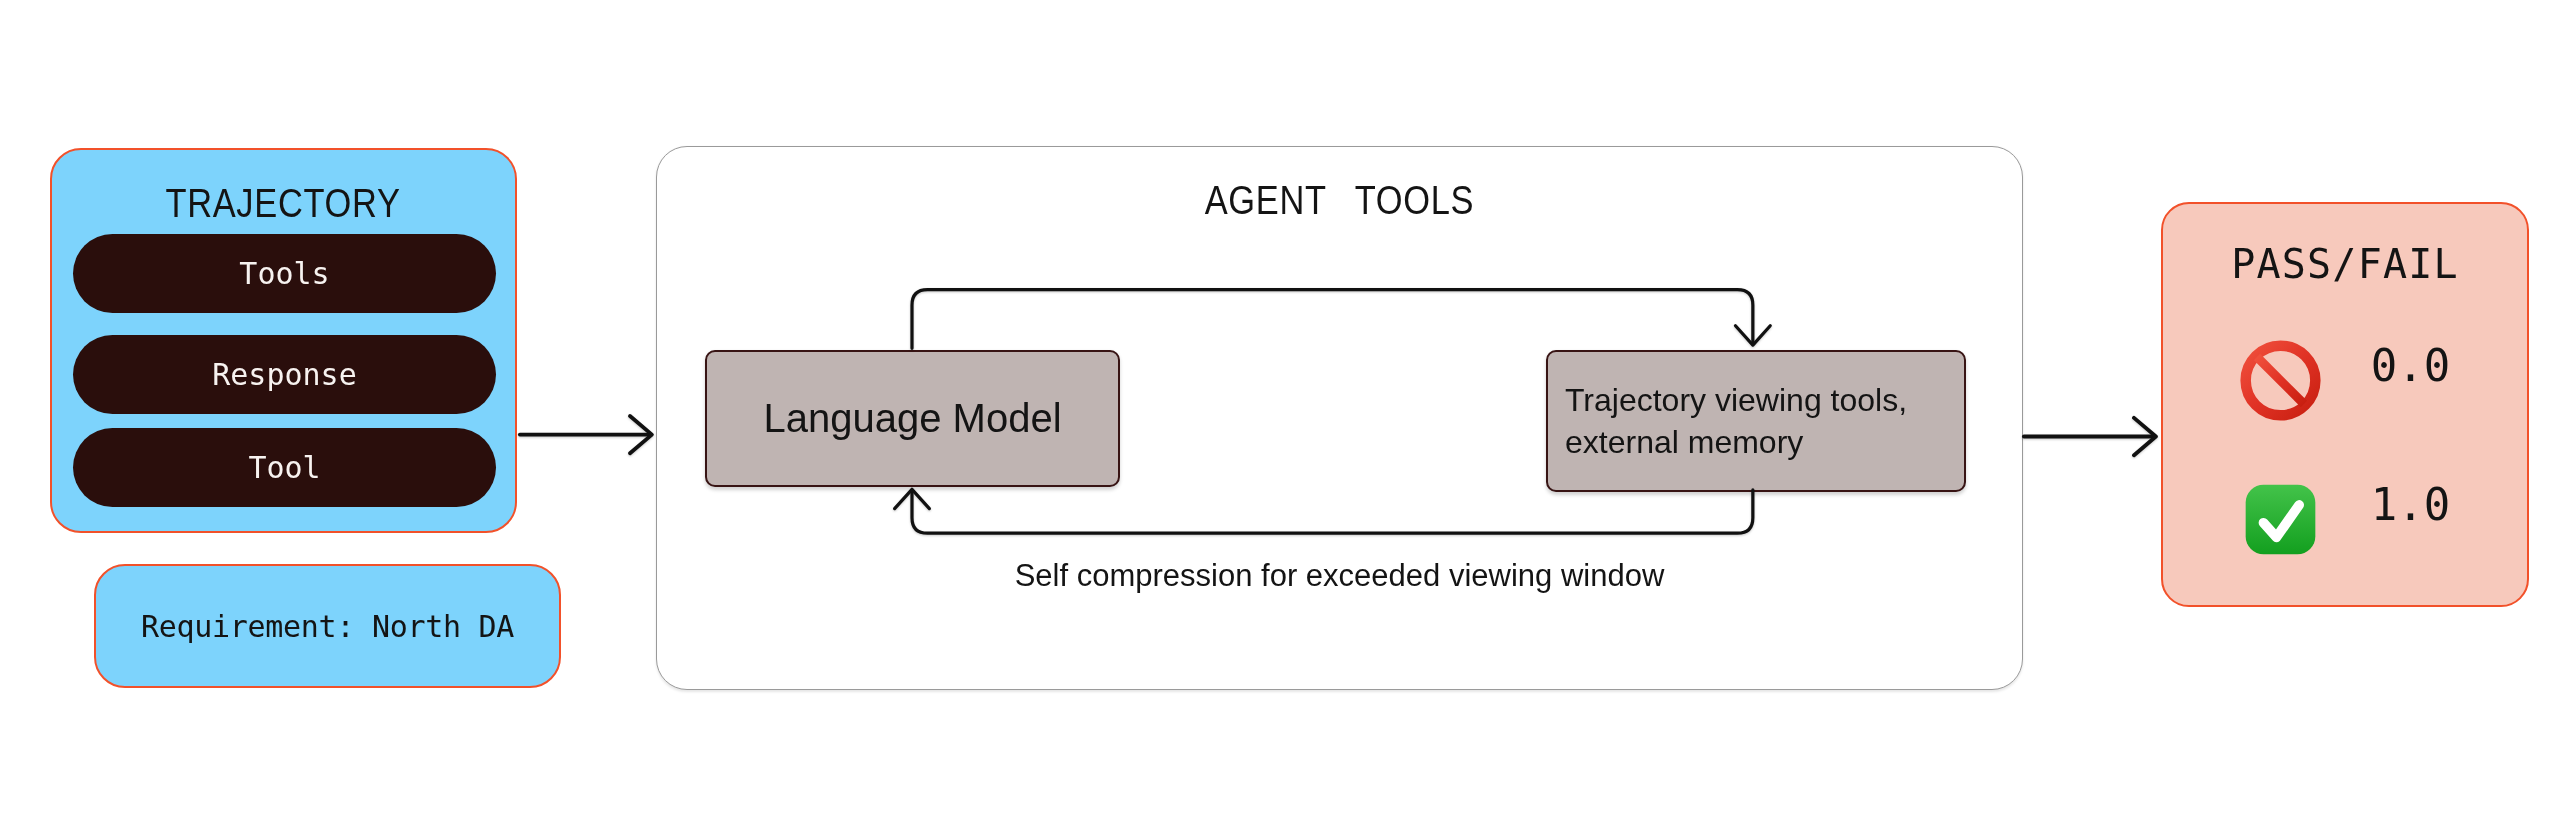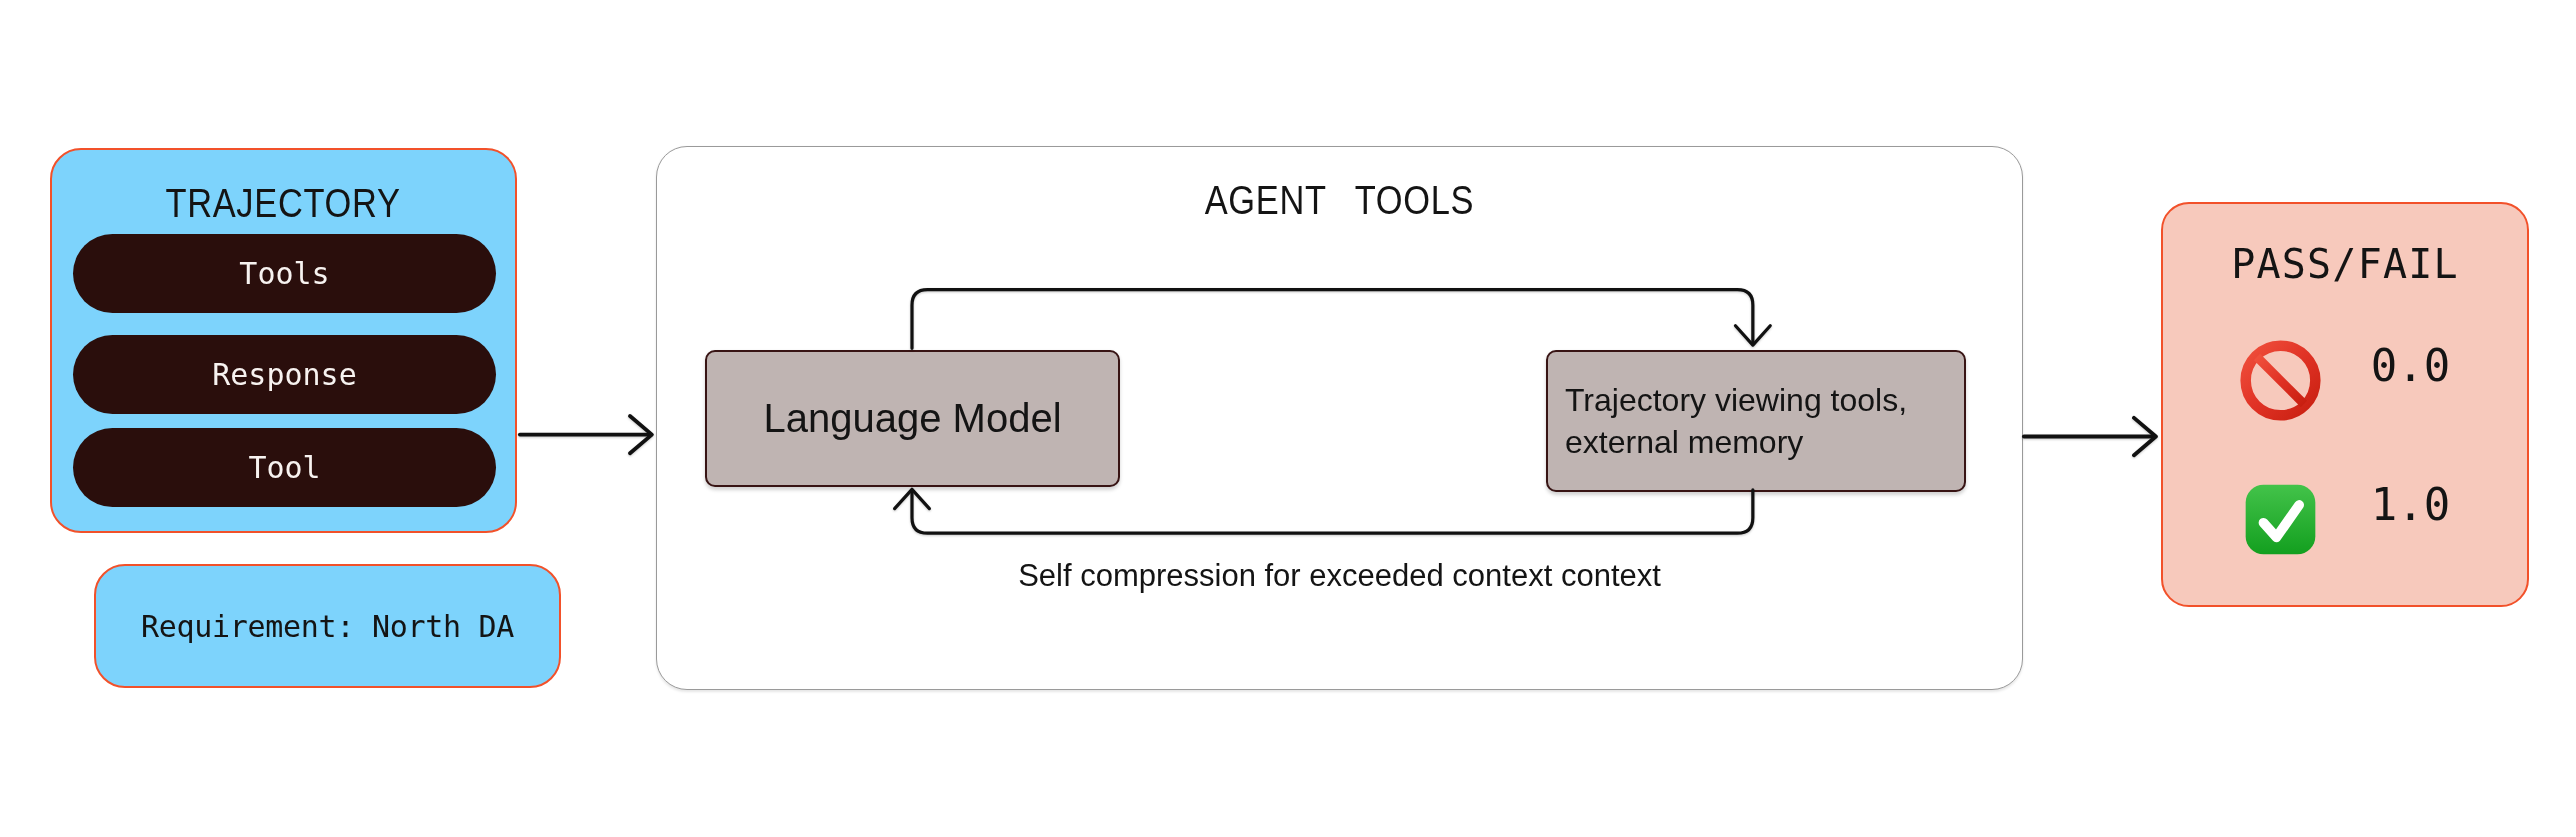--- a/index.html
+++ b/index.html
@@ -80,21 +80,21 @@
 
   <div id="lm-node" class="node">
     <span class="node-label">Language Model</span>
   </div>
 
   <div id="tv-node" class="node">
     <span class="tv-line">Trajectory viewing tools,</span>
     <span class="tv-line">external memory</span>
   </div>
 
-  <div id="loop-caption">Self compression for exceeded context context</div>
+  <div id="loop-caption">Self compression for exceeded viewing window</div>
 
   <div id="passfail-box">
     <div id="passfail-title" class="mono">PASS/FAIL</div>
 
     <div id="pf-row-0" class="pf-row">
       <svg class="pf-icon" viewBox="0 0 100 100">
         <defs>
           <linearGradient id="redg" x1="0" y1="0" x2="1" y2="1">
             <stop offset="0" stop-color="#F0503C"></stop>
             <stop offset="0.5" stop-color="#E03225"></stop>

